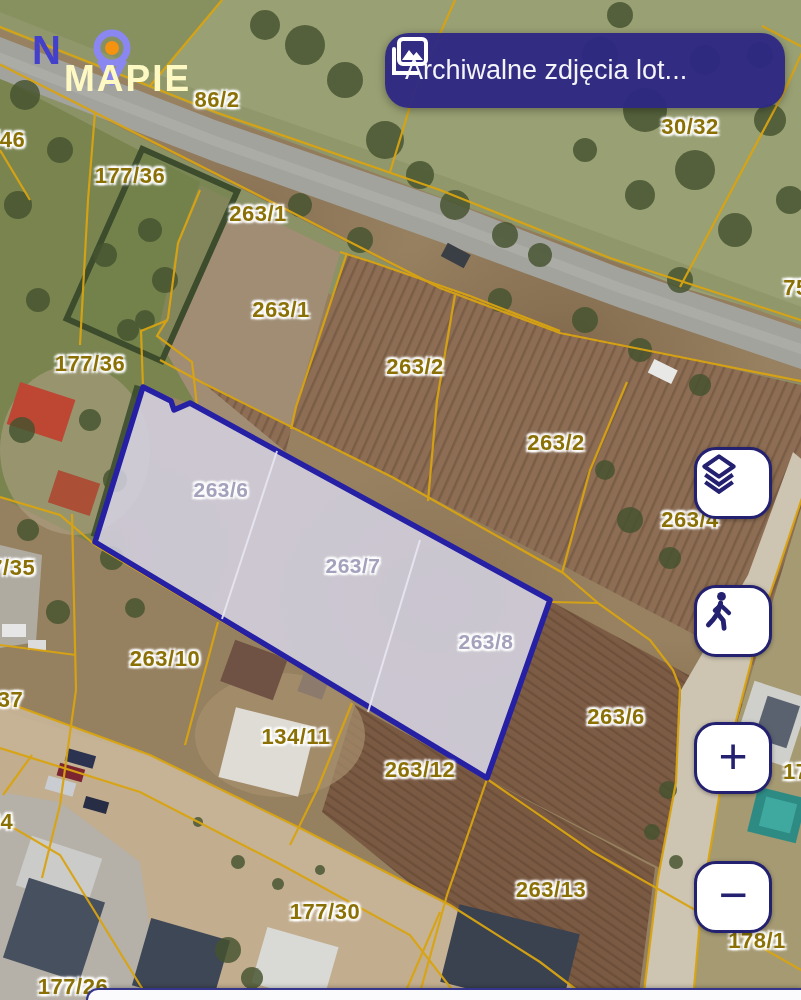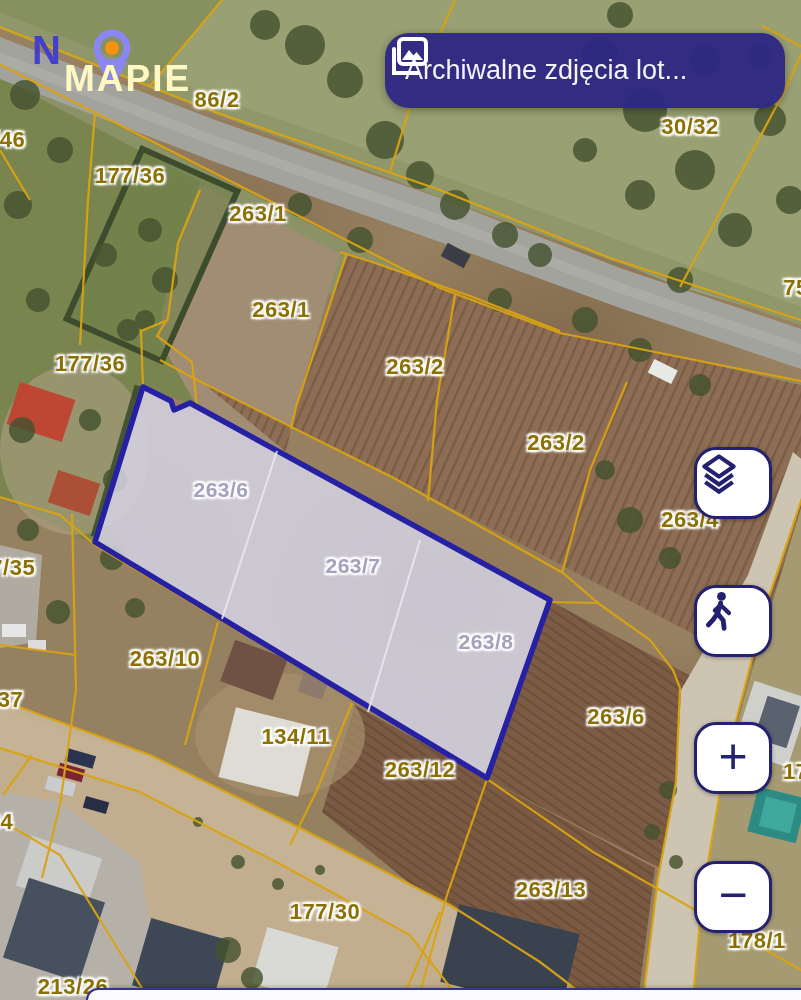--- a/index.html
+++ b/index.html
@@ -239,21 +239,21 @@
     <div class="plabel" style="left:165px;top:659px">263/10</div>
     <div class="plabel" style="left:-12px;top:700px">177/37</div>
     <div class="plabel" style="left:296px;top:737px">134/11</div>
     <div class="plabel" style="left:616px;top:717px">263/6</div>
     <div class="plabel" style="left:420px;top:770px">263/12</div>
     <div class="plabel" style="left:-22px;top:822px">177/34</div>
     <div class="plabel" style="left:802px;top:772px">177</div>
     <div class="plabel" style="left:325px;top:912px">177/30</div>
     <div class="plabel" style="left:551px;top:890px">263/13</div>
     <div class="plabel" style="left:757px;top:941px">178/1</div>
-    <div class="plabel" style="left:73px;top:987px">213/26</div>
+    <div class="plabel" style="left:73px;top:987px">177/26</div>
   </div>
 
   <div id="logo">
     <span class="w1">N</span>
     <svg width="60" height="72" style="left:52px;top:0;position:absolute">
       <circle cx="32" cy="26" r="15" fill="none" stroke="#8a88f0" stroke-width="7"></circle>
       <path d="M20 38 L32 60 L44 38" fill="none" stroke="#8a88f0" stroke-width="7" stroke-linejoin="round"></path>
       <circle cx="32" cy="26" r="7" fill="#f59311"></circle>
     </svg>
     <span class="w2">MAPIE</span>

